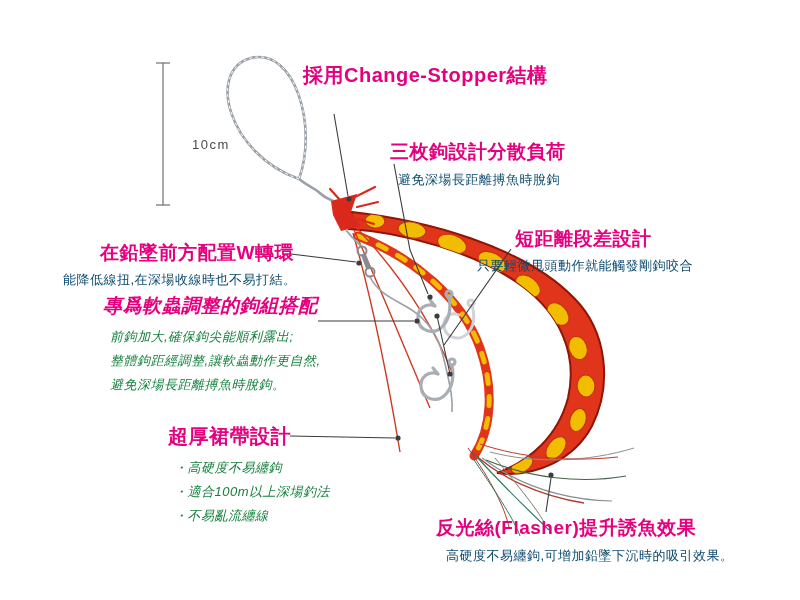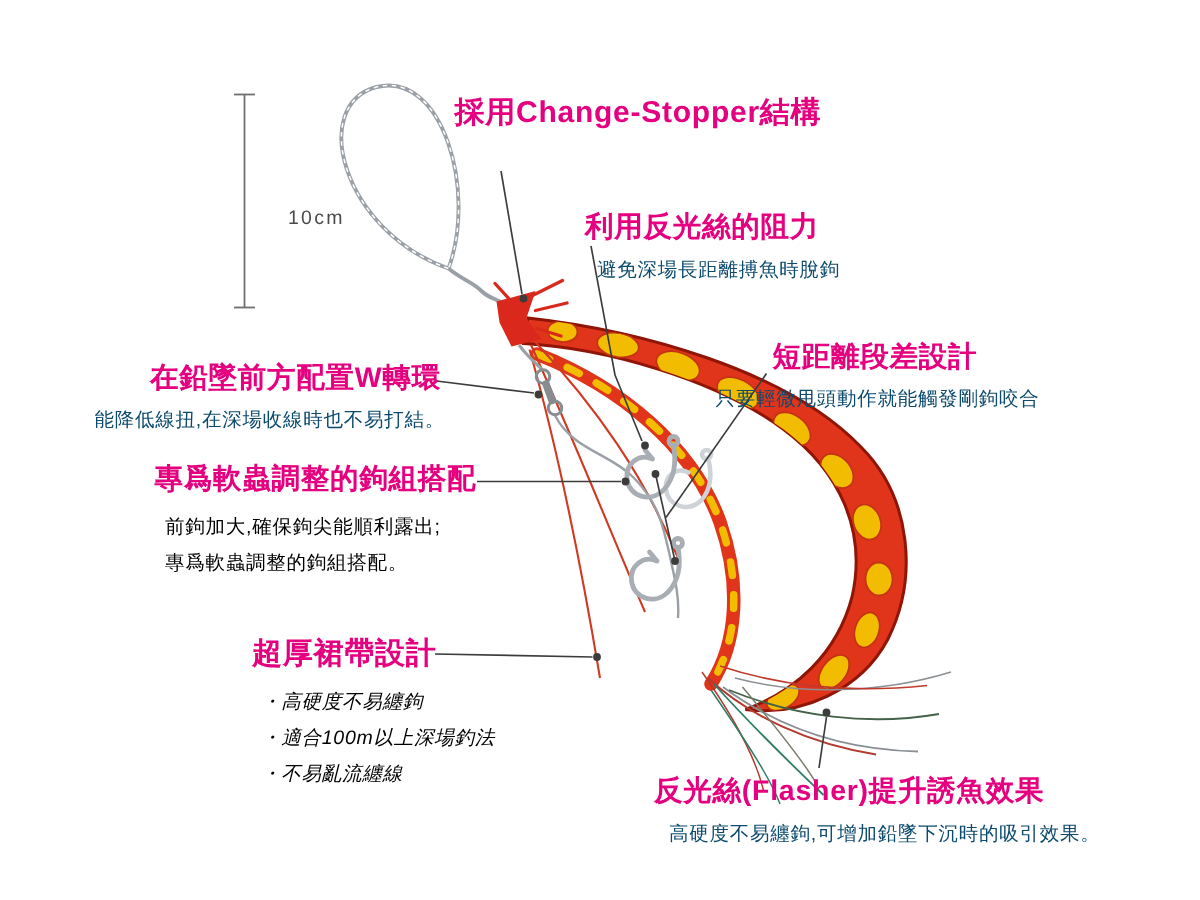--- a/index.html
+++ b/index.html
@@ -21,21 +21,21 @@
     letter-spacing: 0.5px;
   }
   .heading-lg { font-size: 20px; }
   .body-text {
     color: #0c4a6e;
     font-size: 13px;
     line-height: 1.55;
     letter-spacing: 0.5px;
   }
   .body-block div {
-    color: #000000;
+    color: #15803d;
     font-size: 13px;
     line-height: 1.85;
     letter-spacing: 0.5px;
   }
   .measure-label {
     position: absolute;
     color: #4a4a4a;
     font-size: 13px;
     letter-spacing: 1.5px;
   }
@@ -155,39 +155,40 @@
       <circle cx="437" cy="316" r="2.6"></circle>
       <circle cx="450" cy="374" r="2.6"></circle>
     </g>
   </svg>
 
   <div class="anno" style="left:303px; top:62px;">
     <div class="heading heading-lg">採用Change-Stopper結構</div>
   </div>
 
   <div class="anno" style="left:390px; top:139px;">
-    <div class="heading">利用反光絲的阻力</div>
+    <div class="heading">三枚鉤設計分散負荷</div>
     <div class="body-text" style="margin:5px 0 0 8px;">避免深場長距離搏魚時脫鉤</div>
   </div>
 
   <div class="anno" style="left:477px; top:226px;">
     <div class="heading" style="margin-left:38px;">短距離段差設計</div>
     <div class="body-text" style="margin-top:4px;">只要輕微甩頭動作就能觸發剛鉤咬合</div>
   </div>
 
   <div class="anno" style="left:63px; top:240px;">
     <div class="heading" style="margin-left:37px;">在鉛墜前方配置W轉環</div>
     <div class="body-text" style="margin-top:4px;">能降低線扭,在深場收線時也不易打結。</div>
   </div>
 
-  <div class="anno" style="left:103px; top:307px;">
+  <div class="anno" style="left:103px; top:293px;font-style:italic;">
     <div class="heading">專爲軟蟲調整的鉤組搭配</div>
     <div class="body-block" style="margin:6px 0 0 7px;">
       <div>前鉤加大,確保鉤尖能順利露出;</div>
-      <div>專爲軟蟲調整的鉤組搭配。</div>
+      <div>整體鉤距經調整,讓軟蟲動作更自然,</div>
+      <div>避免深場長距離搏魚時脫鉤。</div>
     </div>
   </div>
 
   <div class="anno" style="left:168px; top:423px;">
     <div class="heading heading-lg">超厚裙帶設計</div>
     <div class="body-block" style="margin:5px 0 0 6px;font-style:italic;">
       <div>・高硬度不易纏鉤</div>
       <div>・適合100m以上深場釣法</div>
       <div>・不易亂流纏線</div>
     </div>

